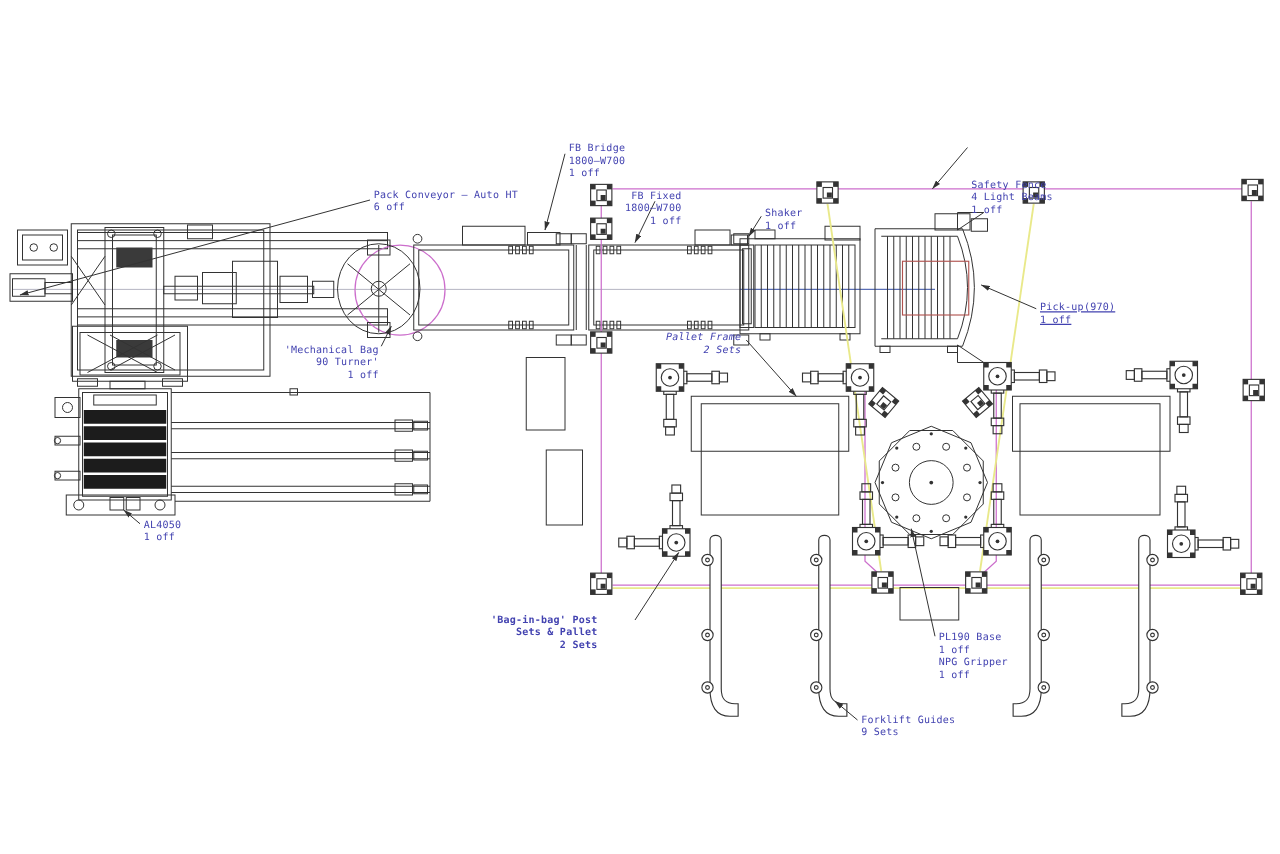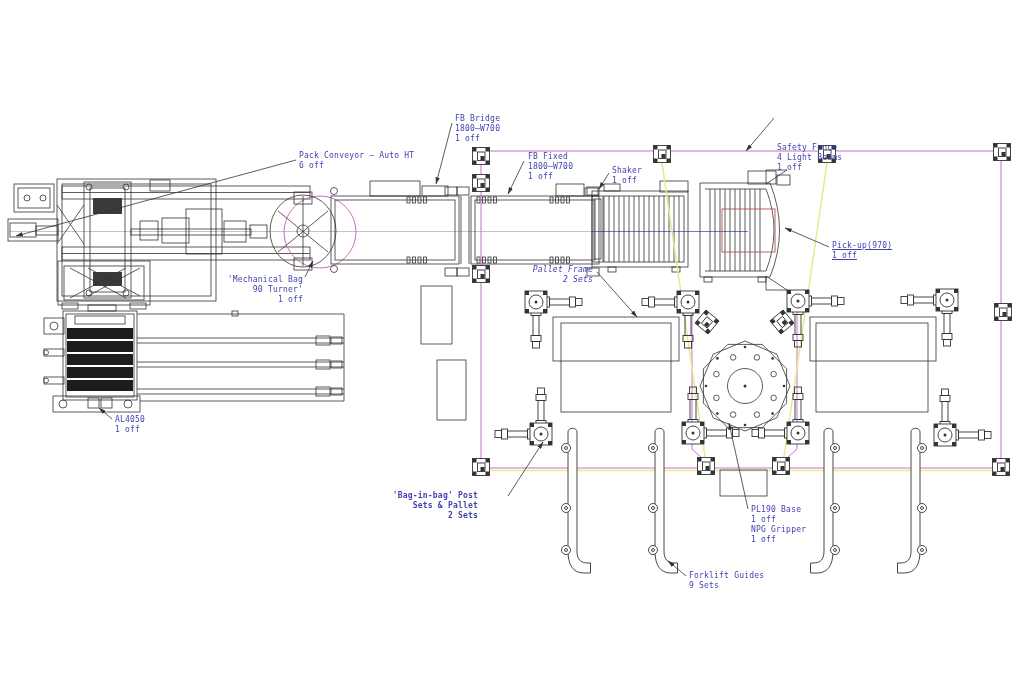--- a/index.html
+++ b/index.html
@@ -383,21 +383,21 @@
     <line x1="748" y1="509" x2="729" y2="423" marker-end="url(#arr)"></line>
     <line x1="686" y1="576" x2="668" y2="561" marker-end="url(#arr)"></line>
   </g>
 </svg>
 
 <div class="lbl" style="left:299px;top:151px;">Pack Conveyor – Auto HT
 6 off</div>
 <div class="lbl" style="left:455px;top:114px;">FB Bridge
 1800–W700
 1 off</div>
-<div class="lbl" style="left:528px;top:152px;">FB Fixed
+<div class="lbl" style="left:500px;top:152px;text-align:right;">FB Fixed
 1800–W700
 1 off</div>
 <div class="lbl" style="left:612px;top:166px;">Shaker
 1 off</div>
 <div class="lbl" style="left:777px;top:127px;margin-top:16px;">Safety Fence
 4 Light Beams
 1 off</div>
 <div class="lbl" style="left:832px;top:241px;text-decoration:underline;">Pick-up(970)
 1 off</div>
 <div class="lbl r" style="right:721px;top:275px;">'Mechanical Bag

